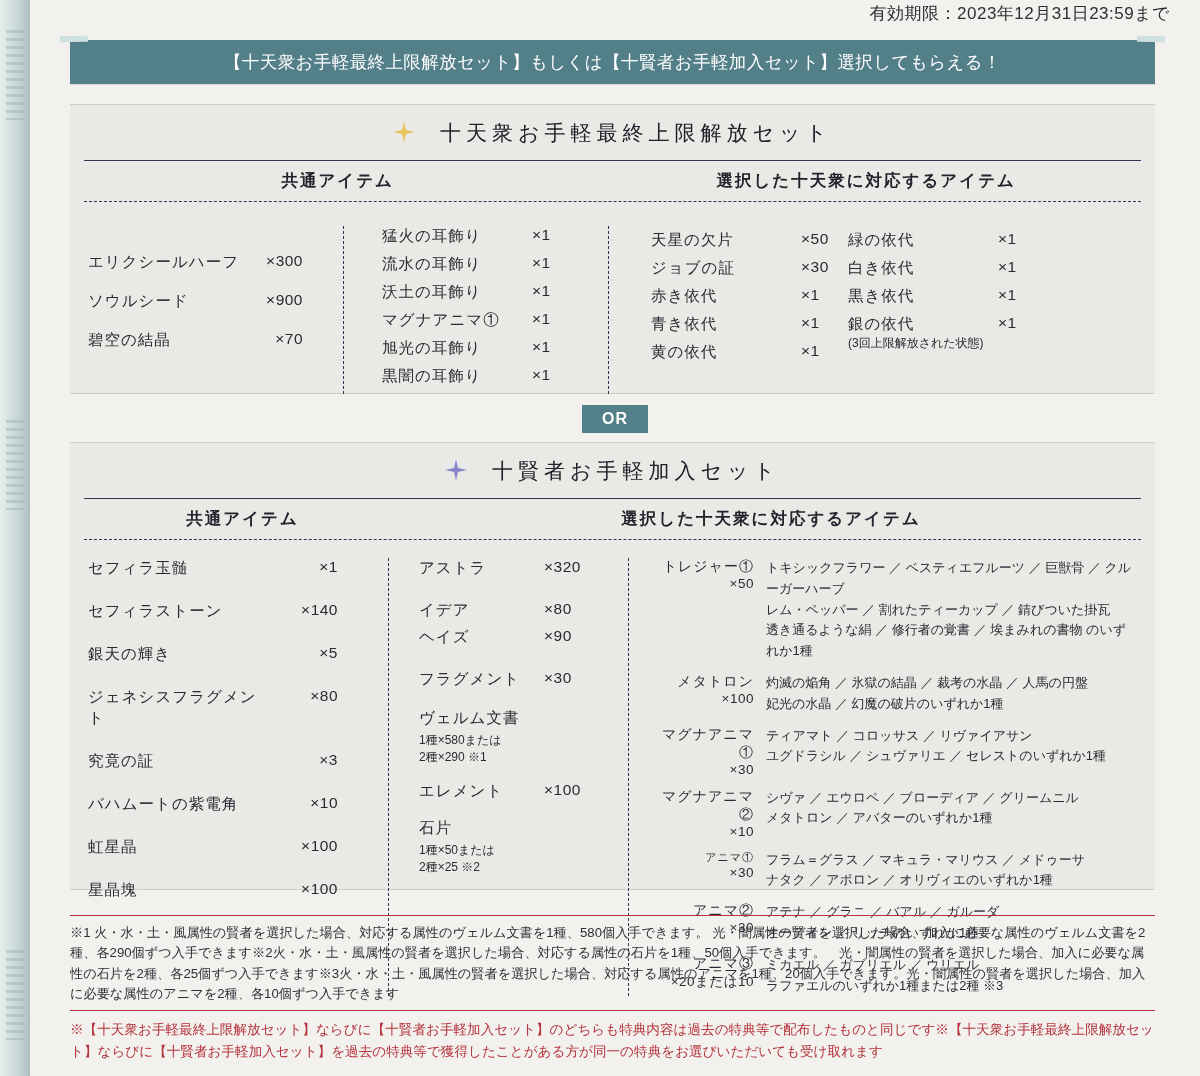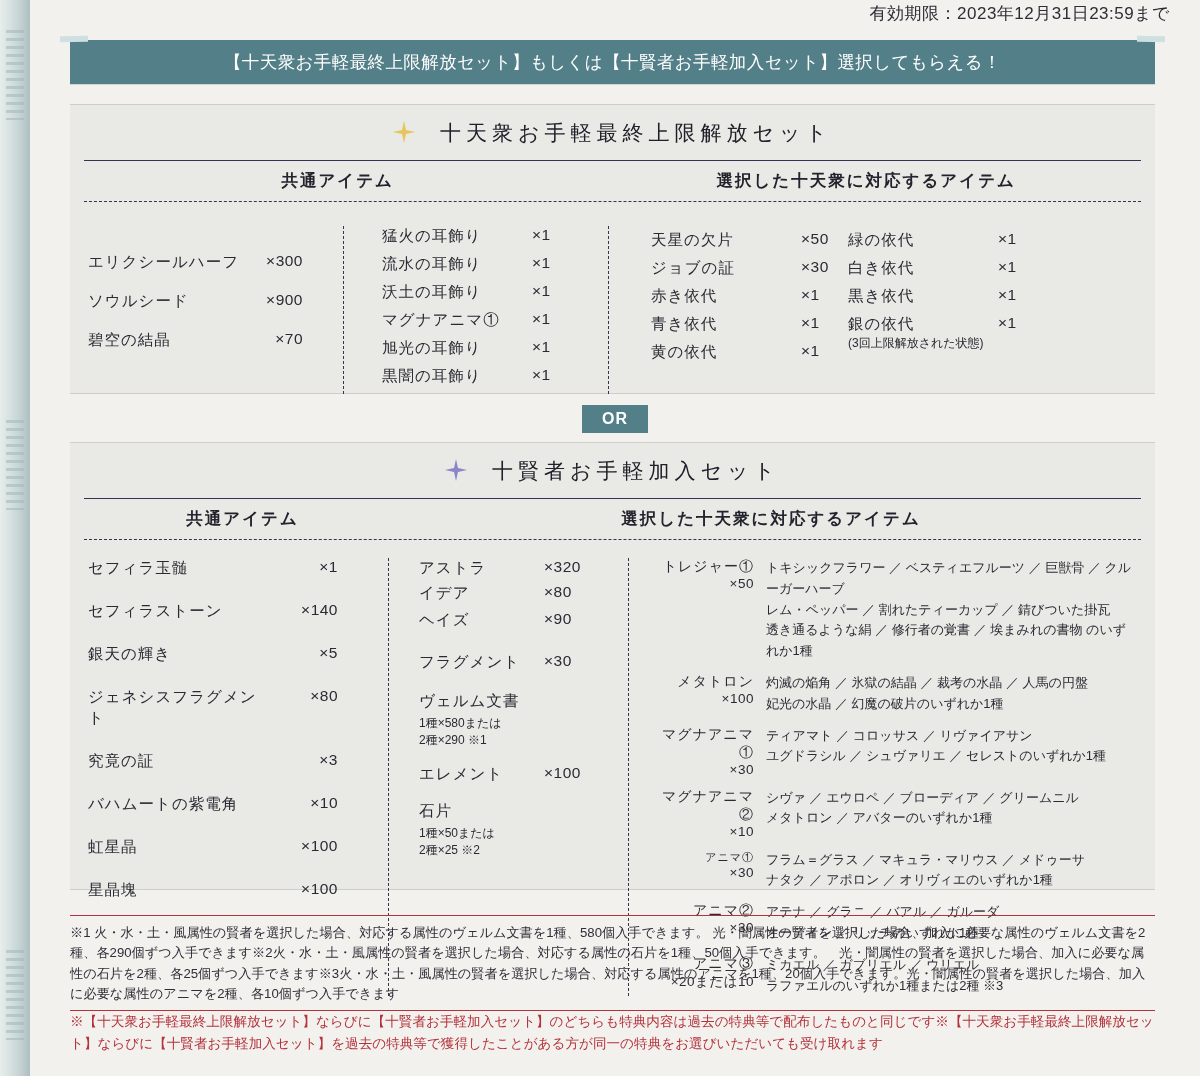--- a/index.html
+++ b/index.html
@@ -95,20 +95,21 @@
     padding:5px 20px;
   }
 
   .note {
     font-size:13.2px; line-height:1.55; color:#2e2e38;
   }
 
   .footer {
     position:absolute; left:40px; right:45px;
     border-top:1.5px solid #b4323c;
+    padding-top:8px;
     font-size:13.6px; line-height:1.6; color:#b4323c;
   }
 
   .sec1-left-item { display:flex; justify-content:space-between; width:215px; margin-bottom:18px;}
   .sec1-mid-item { display:flex; width:215px; margin-bottom:7px; }
   .sec1-mid-item .nm { width:150px; }
   .sec2-left-item { display:flex; justify-content:space-between; width:250px; margin-bottom:22px;gap:42px; }
 
   .small { font-size:12px; letter-spacing:0; }
 </style>
@@ -288,21 +289,21 @@
           <span class="row-label">虹星晶</span>
           <span class="qty">×100</span>
         </div>
         <div class="sec2-left-item">
           <span class="row-label">星晶塊</span>
           <span class="qty">×100</span>
         </div>
       </div>
 
       <div class="vdash" style="padding-left:30px; width:240px;">
-        <div style="display:flex; width:195px; margin-bottom:4px">
+        <div style="display:flex; width:195px; margin-bottom:21px">
           <span class="row-label" style="width:125px">アストラ</span>
           <span class="qty">×320</span>
         </div>
         <div style="display:flex; width:195px; margin-bottom:6px">
           <span class="row-label" style="width:125px">イデア</span>
           <span class="qty">×80</span>
         </div>
         <div style="display:flex; width:195px; margin-bottom:21px">
           <span class="row-label" style="width:125px">ヘイズ</span>
           <span class="qty">×90</span>

